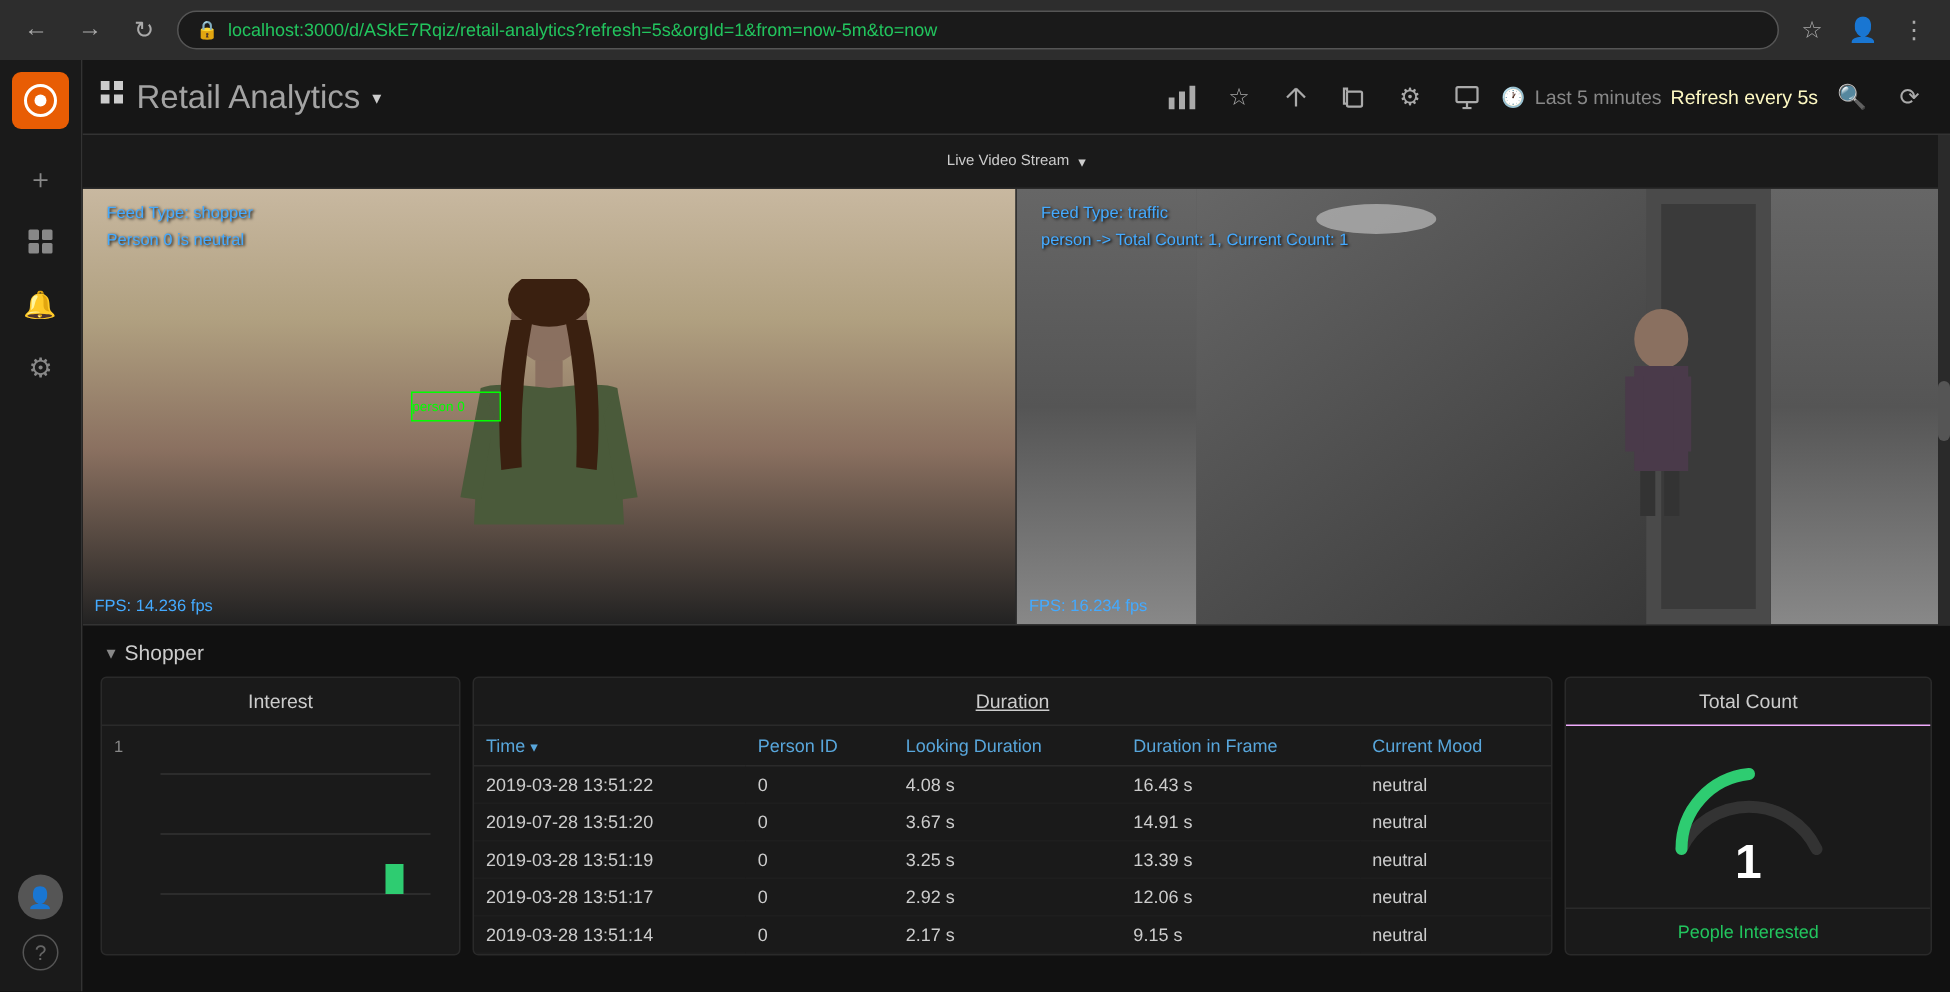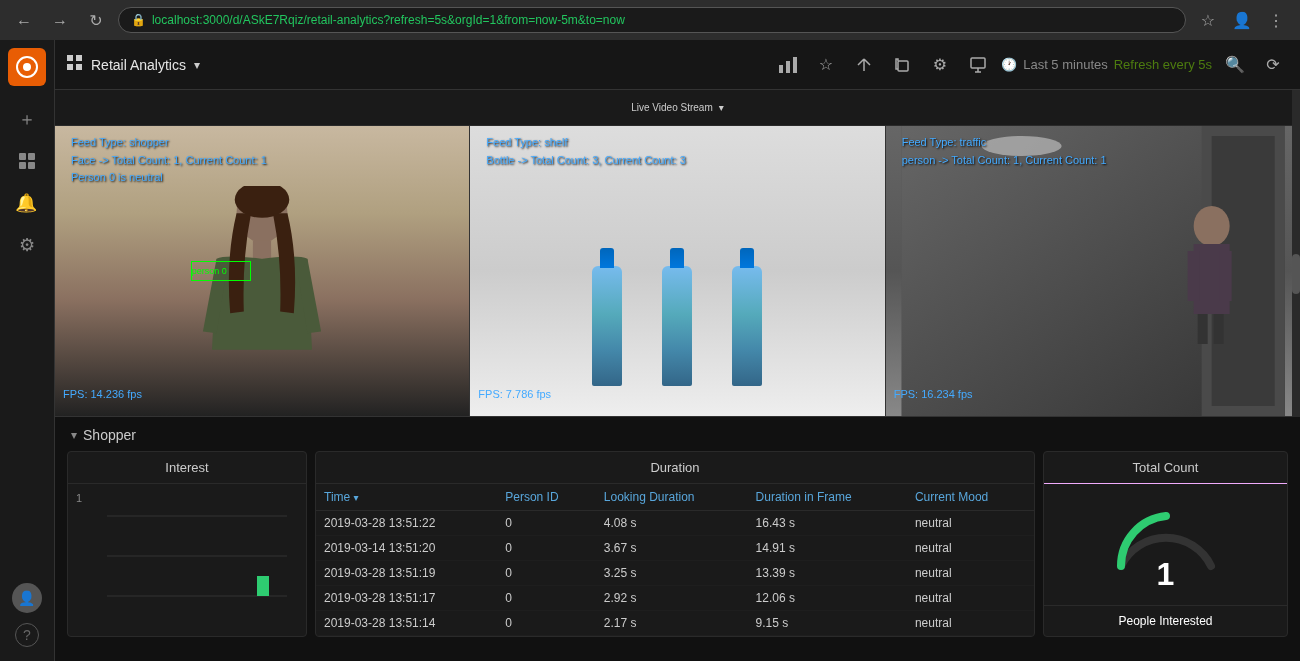--- a/index.html
+++ b/index.html
@@ -87,33 +87,33 @@
     .top-nav {
       height: 50px;
       background: #161616;
       border-bottom: 1px solid #333;
       display: flex;
       align-items: center;
       padding: 0 12px;
       gap: 8px;
     }
     .nav-grid-icon { color: #ccc; font-size: 16px; cursor: pointer; }
-    .nav-title { color: #e5e5e5; font-size: 14px; font-weight: 500; }
+    .nav-title { color: #a3a3a3; font-size: 22px; font-weight: 500; }
     .nav-dropdown-arrow { color: #ccc; font-size: 12px; cursor: pointer; }
     .nav-spacer { flex: 1; }
     .nav-btn {
       width: 30px; height: 30px;
       background: none; border: none;
       color: #aaa; font-size: 16px;
       cursor: pointer;
       display: flex; align-items: center; justify-content: center;
       border-radius: 4px;
     }
     .nav-time-info { display: flex; align-items: center; gap: 6px; color: #888; font-size: 13px; }
-    .nav-refresh-label { color: #4d7c0f; font-size: 13px; cursor: pointer; }
+    .nav-refresh-label { color: #fef9c3; font-size: 13px; cursor: pointer; }
 
     
     .content-area { flex: 1; background: #111; overflow-y: auto; }
 
     
     .video-section {
       background: #1a1a1a;
       border-bottom: 1px solid #333;
     }
     .video-section-header {
@@ -136,21 +136,21 @@
     }
     .video-cell:last-child { border-right: none; }
     .video-overlay {
       position: absolute; top: 8px; left: 16px;
       font-size: 11px; line-height: 1.6;
       text-shadow: 1px 1px 2px #000;
     }
     .video-overlay .feed-type { color: #4af; }
     .video-overlay .feed-info { color: #4af; }
     .video-fps {
-      position: absolute; bottom: 16px; left: 8px;
+      position: absolute; bottom: 6px; left: 8px;
       font-size: 11px; color: #4af;
     }
     
     .video-cell-1 { background: linear-gradient(180deg, #c8b8a0 0%, #b0a080 30%, #8a7060 60%, #222 100%); }
     .video-cell-2 { background: linear-gradient(180deg, #ddd 0%, #ccc 50%, #eee 100%); }
     .video-cell-3 { background: linear-gradient(180deg, #666 0%, #555 50%, #888 100%); }
 
     
     .person-silhouette {
       position: absolute;
@@ -238,20 +238,21 @@
       border: 1px solid #2a2a2a;
       border-radius: 4px;
       margin-right: 8px;
       overflow: hidden;
     }
     .duration-panel-title {
       text-align: center;
       padding: 8px;
       font-size: 13px; color: #ccc;
       border-bottom: 1px solid #2a2a2a;
+      text-decoration: underline;
     }
     .duration-table { width: 100%; border-collapse: collapse; font-size: 12px; }
     .duration-table th {
       padding: 6px 8px;
       text-align: left;
       color: #58a6db;
       border-bottom: 1px solid #2a2a2a;
       font-weight: 500;
     }
     .duration-table td {
@@ -284,21 +285,21 @@
     .gauge-svg { width: 120px; height: 80px; }
     .gauge-number {
       font-size: 32px;
       font-weight: bold;
       color: #fff;
       margin-top: -20px;
     }
     .people-interested-label {
       text-align: center;
       padding: 8px;
-      font-size: 12px; color: #ffffff;
+      font-size: 12px; color: #22c55e;
     }
     
     .content-area::-webkit-scrollbar { width: 8px; }
     .content-area::-webkit-scrollbar-track { background: #1a1a1a; }
     .content-area::-webkit-scrollbar-thumb { background: #444; border-radius: 4px; }
 
     
     .video-scroll-bar {
       position: absolute; right: 0; top: 0; bottom: 0;
       width: 8px;
@@ -429,38 +430,25 @@
                 <path d="M120 80 L135 160 L120 162 L110 100 Z" fill="#4a5a3a"></path>
 
                 <path d="M42 30 Q30 80 35 140 L50 138 Q48 80 58 30 Z" fill="#3a2010"></path>
                 <path d="M98 30 Q110 80 105 140 L90 138 Q92 80 82 30 Z" fill="#3a2010"></path>
               </svg>
               <div class="person-dot" style="top: 50%; left: 40%; transform: translate(-50%, -50%);">
                 <span style="font-size:9px; color:#0f0;">person 0</span>
               </div>
               <div class="video-overlay">
                 <div class="feed-type">Feed Type: shopper</div>
-                <div class="feed-info">Face -&gt; Total Count: 1, Current Count: 1</div>
                 <div class="feed-info">Person 0 is neutral</div>
               </div>
               <div class="video-fps">FPS: 14.236 fps</div>
             </div>
 
-            <div class="video-cell video-cell-2">
-              <div class="bottles-container">
-                <div class="bottle"></div>
-                <div class="bottle"></div>
-                <div class="bottle"></div>
-              </div>
-              <div class="video-overlay">
-                <div class="feed-type">Feed Type: shelf</div>
-                <div class="feed-info">Bottle -&gt; Total Count: 3, Current Count: 3</div>
-              </div>
-              <div class="video-fps">FPS: 7.786 fps</div>
-            </div>
 
             <div class="video-cell video-cell-3">
 
               <svg style="position:absolute;top:0;left:0;width:100%;height:100%;" viewBox="0 0 383 290">
                 <rect width="383" height="290" fill="#555"></rect>
                 <rect x="0" y="0" width="383" height="290" fill="url(#grad)"></rect>
                 <defs>
                   <linearGradient id="grad" x1="0" y1="0" x2="1" y2="1">
                     <stop offset="0%" stop-color="#666"></stop>
                     <stop offset="100%" stop-color="#333"></stop>
@@ -532,21 +520,21 @@
               </thead>
               <tbody id="duration-table-body">
               <tr>
       <td>2019-03-28 13:51:22</td>
       <td>0</td>
       <td>4.08 s</td>
       <td>16.43 s</td>
       <td>neutral</td>
     </tr>
                   <tr>
-      <td>2019-03-14 13:51:20</td>
+      <td>2019-07-28 13:51:20</td>
       <td>0</td>
       <td>3.67 s</td>
       <td>14.91 s</td>
       <td>neutral</td>
     </tr>
                   <tr>
       <td>2019-03-28 13:51:19</td>
       <td>0</td>
       <td>3.25 s</td>
       <td>13.39 s</td>

